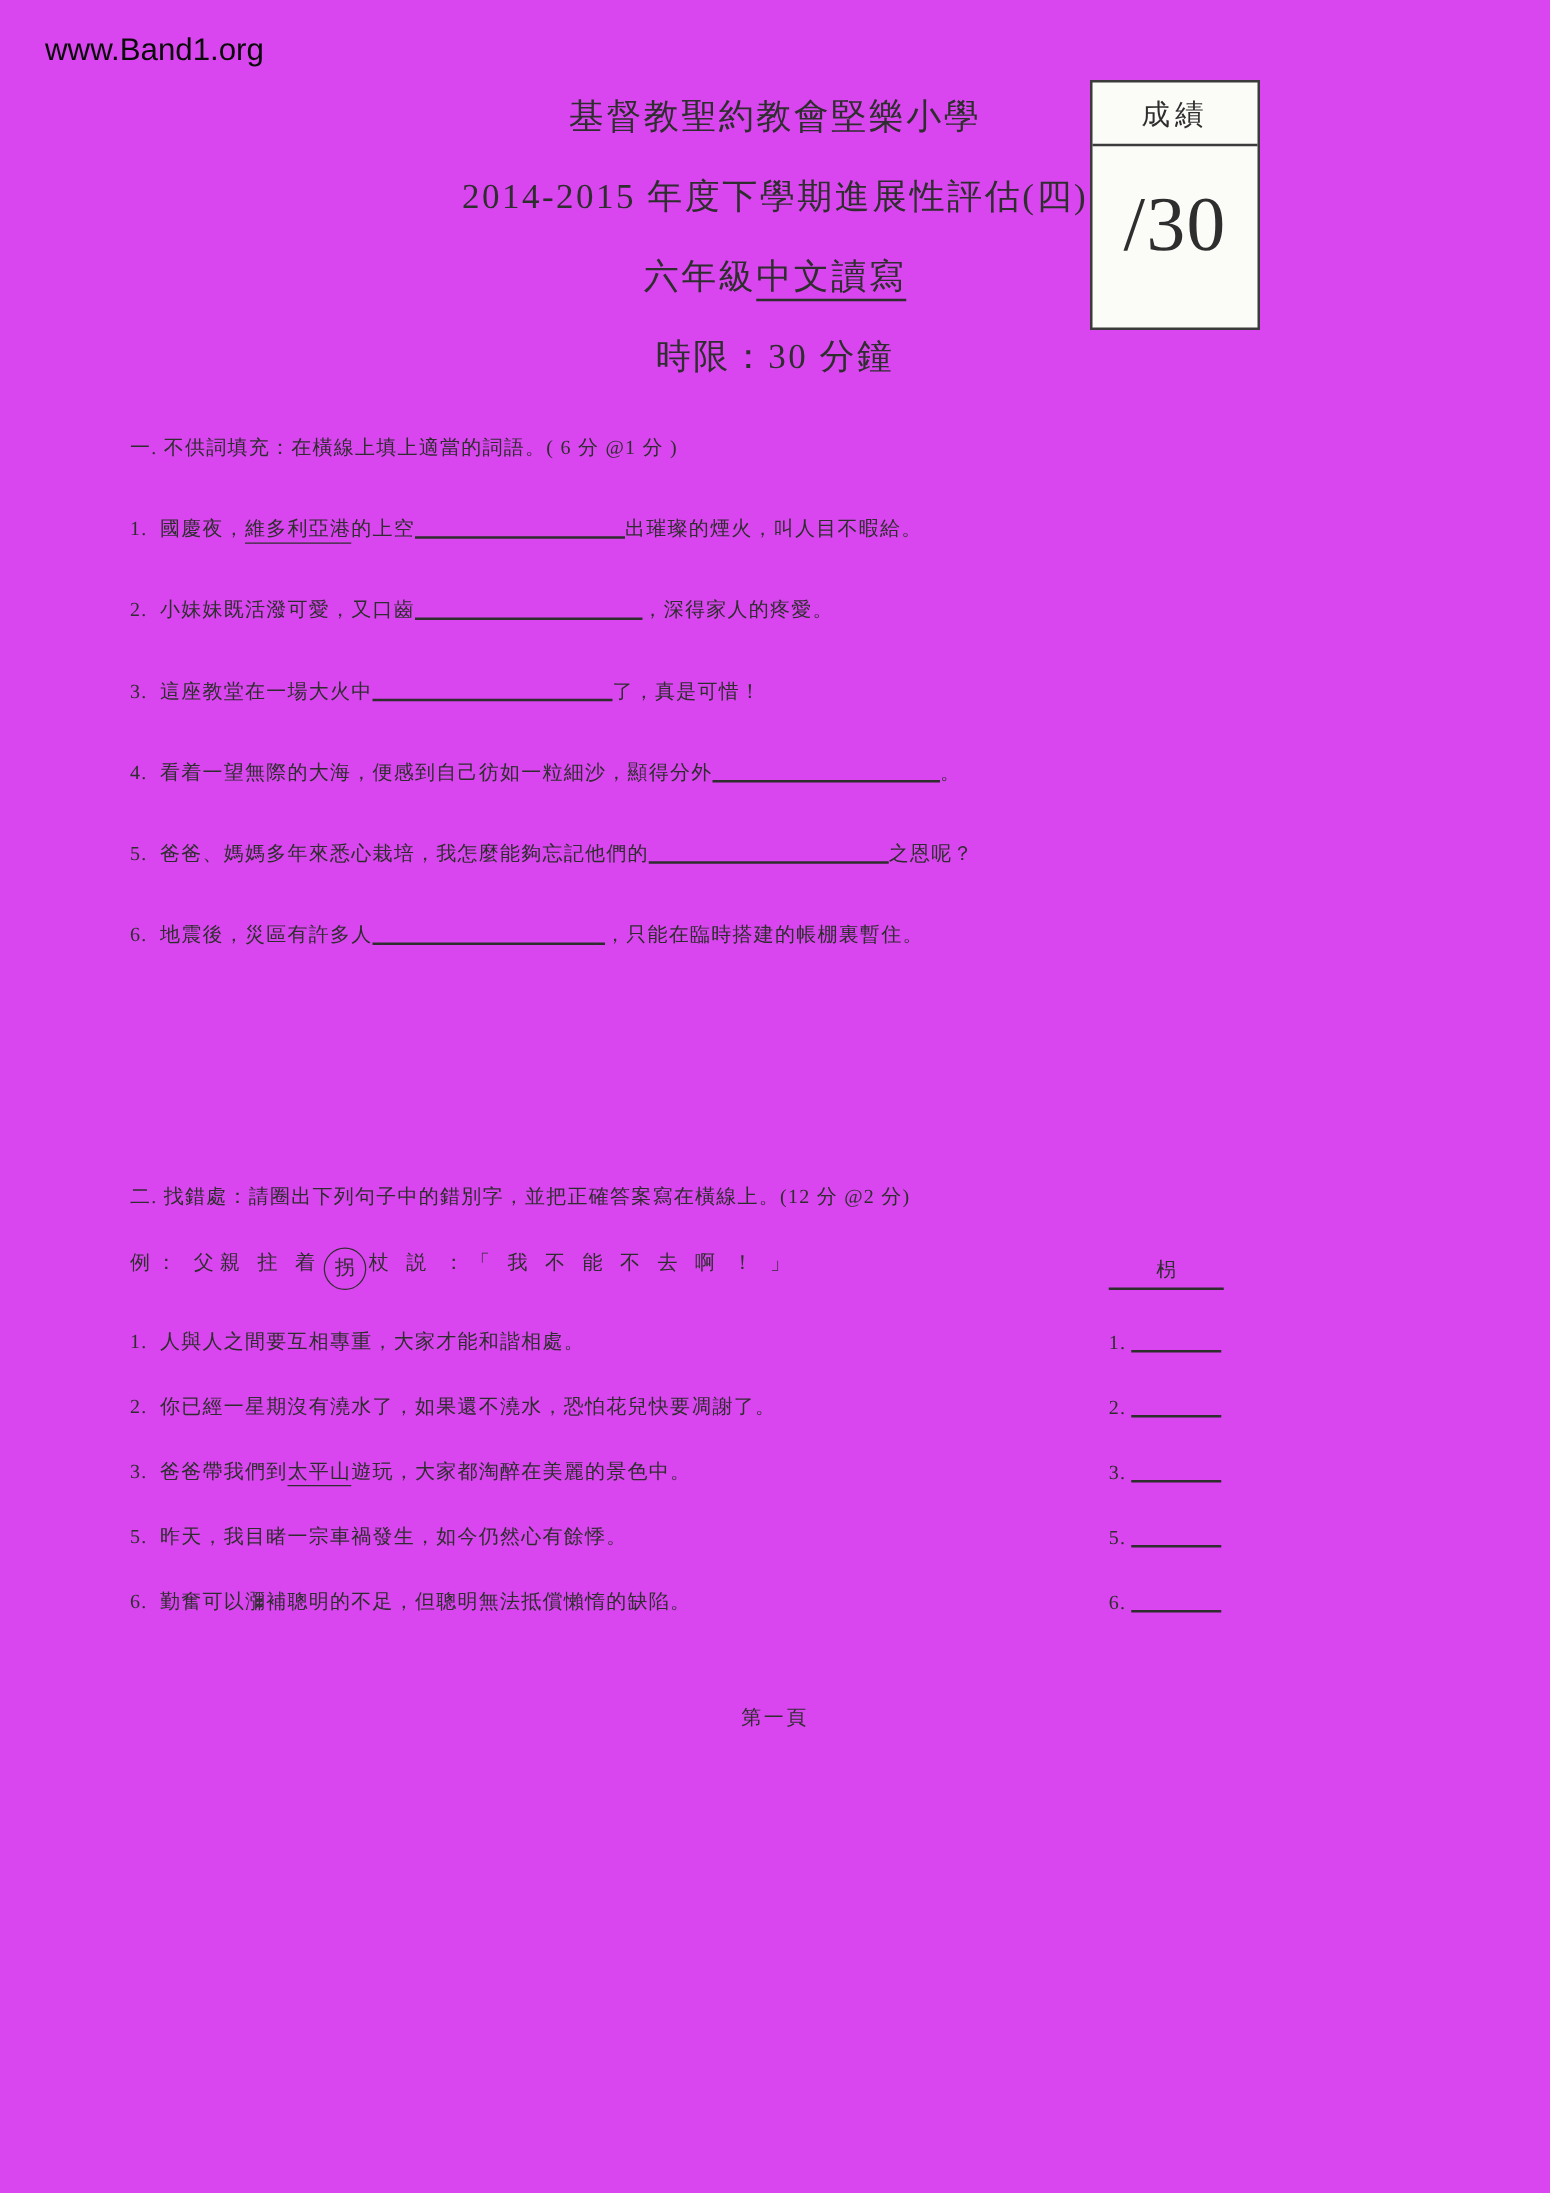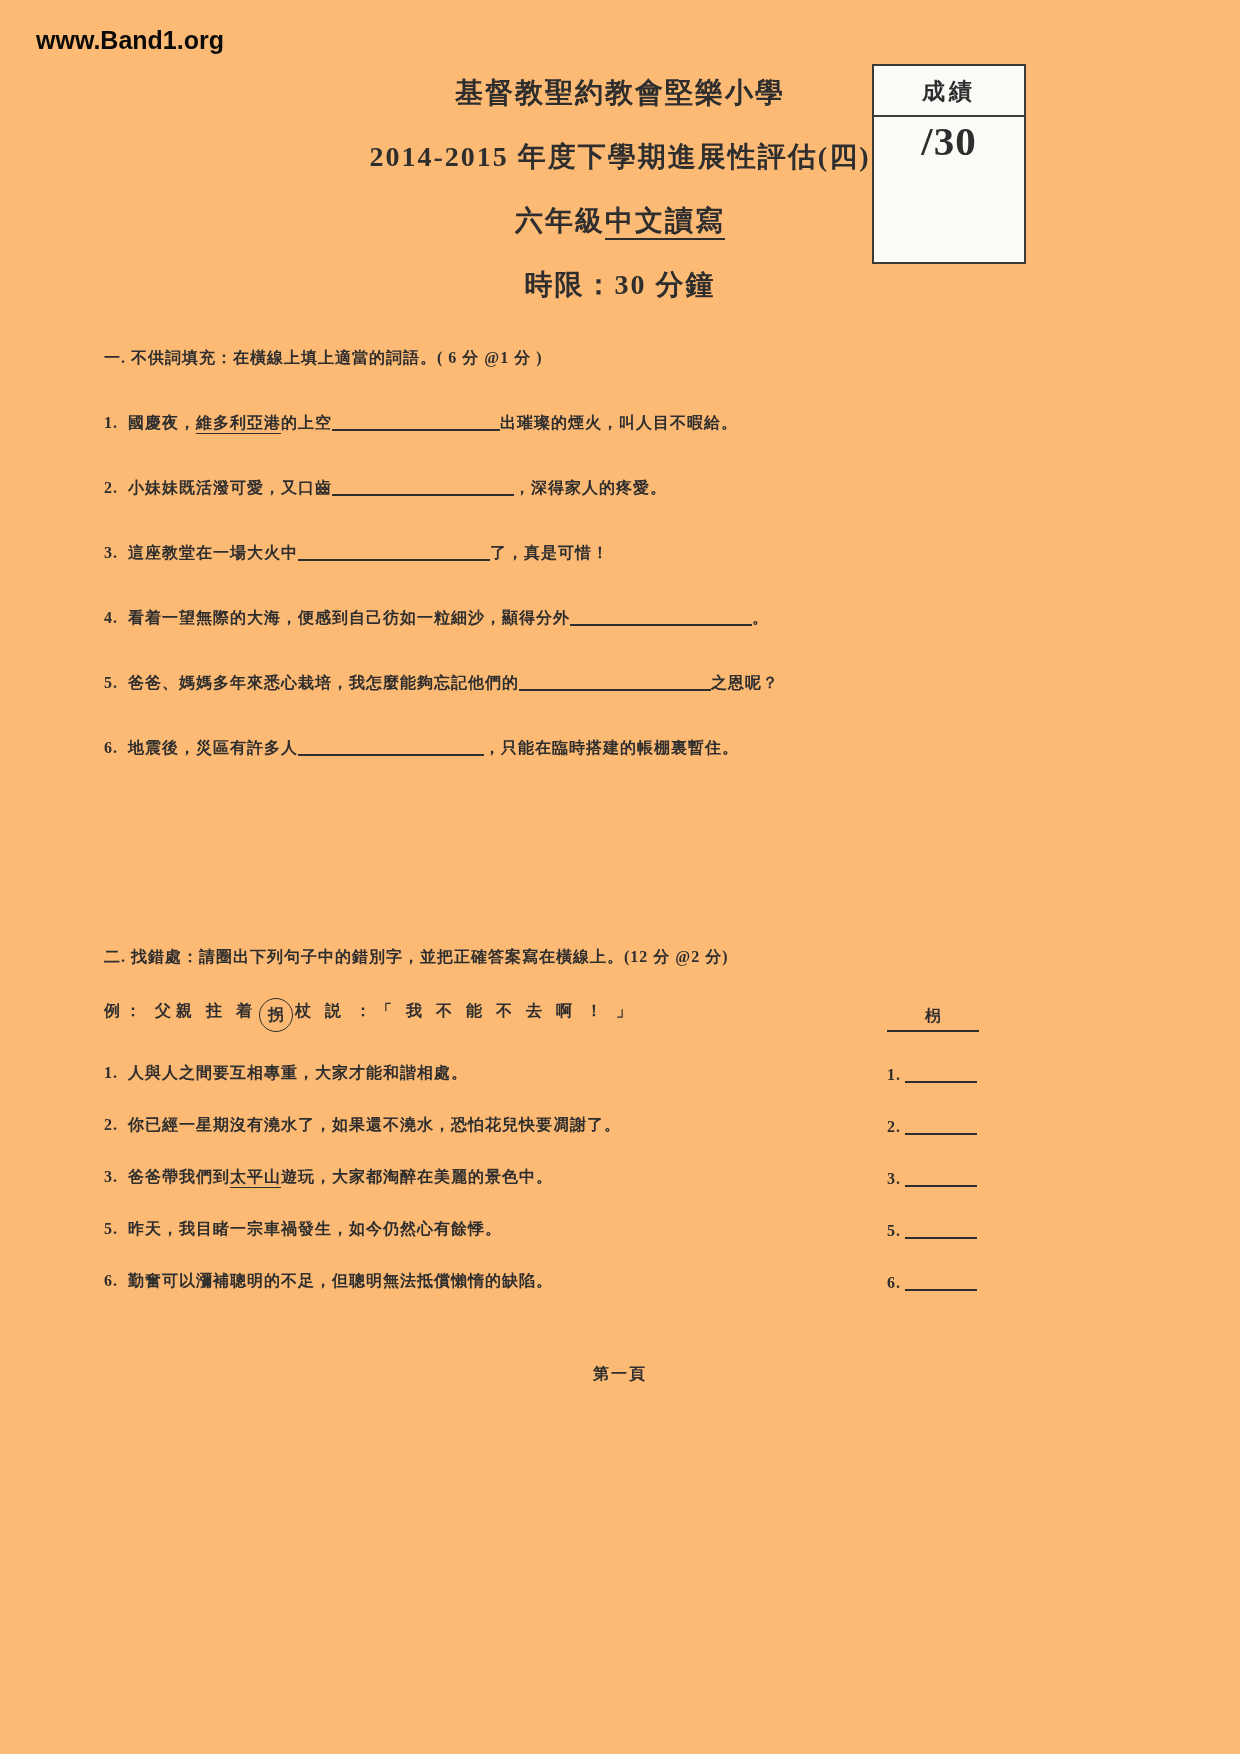--- a/index.html
+++ b/index.html
@@ -1,50 +1,50 @@
 <!DOCTYPE html>
 <html><head>
 <meta charset="utf-8">
 <style>
   html,body { margin:0; padding:0; }
   .page {
     position:relative;
     width:1240px;
     height:1754px;
-    background:#fdba74;
+    background:#d946ef;
     font-family:"Liberation Serif","DejaVu Serif",serif;
     color:#2e2e2e;
     overflow:hidden;
-    font-weight:bold;
   }
   .watermark {
     position:absolute;
     top:26px; left:36px;
     font-family:"Liberation Sans","DejaVu Sans",sans-serif;
     font-size:25px;
     color:#0a0a0a;
   }
   .score-box {
     position:absolute;
     top:64px; left:872px;
-    width:154px; height:200px;
+    width:136px; height:200px;
     border:2px solid #3b3b3b;
     background:#fbfbf8;
     box-sizing:border-box;
   }
   .score-label {
     text-align:center;
     font-size:23px;
     letter-spacing:4px;
     padding:10px 0 8px 0;
     border-bottom:2px solid #3b3b3b;
   }
   .score-value {
     text-align:center;
-    font-size:41px;
+    font-size:62px;
+    padding-top:28px;
     letter-spacing:1px;
   }
   .header { padding-top:74px; text-align:center; font-size:28px; letter-spacing:2px; }
   .header > div { margin-bottom:26px; }
   .u-subject { border-bottom:2px solid #2e2e2e; padding-bottom:2px; }
   .section { margin-left:104px; margin-right:60px; font-size:16px; }
   .section1 { margin-top:44px; }
   .sec-title { letter-spacing:1px; }
   .q { margin-top:44px; letter-spacing:1px; }
   .qnum { margin-right:10px; }

